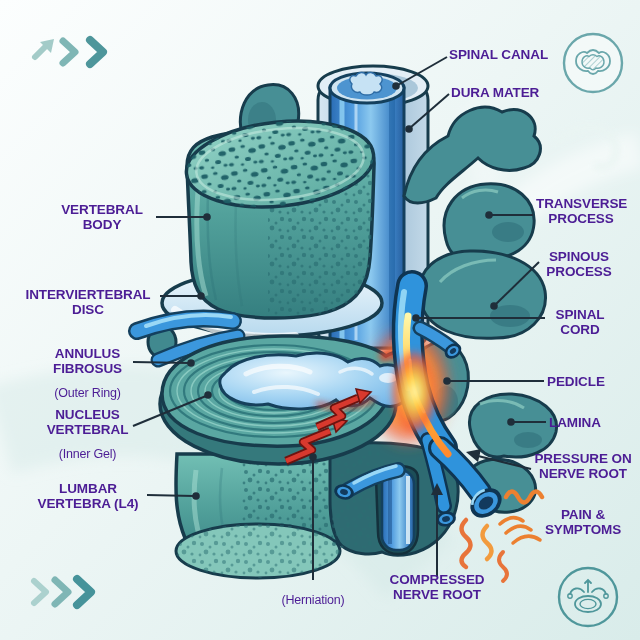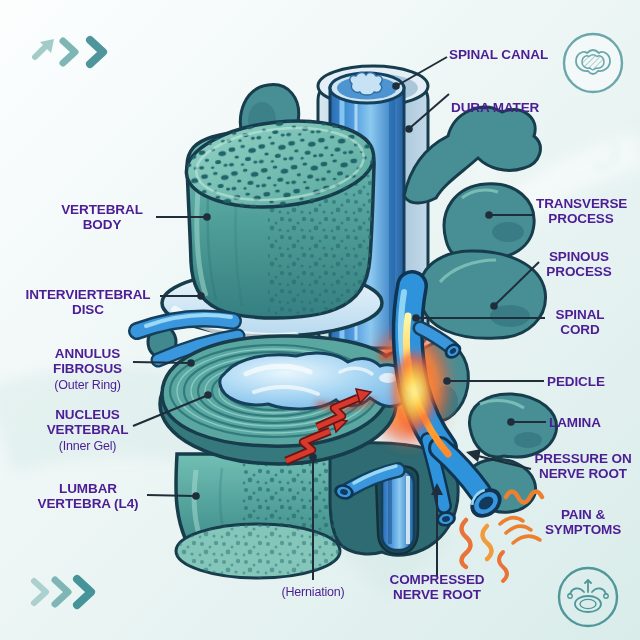--- a/index.html
+++ b/index.html
@@ -1,21 +1,21 @@
 <!DOCTYPE html>
 <html><head>
 <meta charset="utf-8">
 <style>
   html,body{margin:0;padding:0;background:#e8f2f1;}
   .stage{position:relative;width:640px;height:640px;overflow:hidden;
          font-family:"Liberation Sans",sans-serif;}
   .stage svg{position:absolute;left:0;top:0;}
   .lbl{position:absolute;text-align:center;color:#4c1d95;font-weight:700;
        font-size:13.5px;line-height:1.12;letter-spacing:-0.1px;z-index:5;}
-  .lbl .sub{display:block;font-weight:400;font-size:12.5px;margin-top:2px;letter-spacing:-0.2px;}
+  .lbl .sub{display:block;font-weight:400;font-size:12.5px;margin-top:10px;letter-spacing:-0.2px;}
   .nowrap{white-space:nowrap;}
 </style>
 </head>
 <body>
 
 <div class="stage">
 <svg width="640" height="640" viewBox="0 0 640 640">
 <defs>
   <linearGradient id="bgGrad" x1="0" y1="0" x2="1" y2="1">
     <stop offset="0" stop-color="#fcfefe"></stop>
@@ -344,21 +344,21 @@
   <path d="M531,469 L478,456" fill="none"></path>
         <polygon points="466,452 481,449 478,462" fill="#1f2e3a" stroke="none"></polygon>
   <path d="M313,580 L313,459" fill="none"></path>
         <circle cx="313" cy="457" r="3.8" fill="#1f2e3a" stroke="none"></circle>
   <path d="M437,577 L437,490" fill="none"></path>
         <polygon points="437,483 431,495 443,495" fill="#1f2e3a" stroke="none"></polygon>
 </g>
 </svg>
 
 <div class="lbl" style="left:449px;top:47px;"><span class="nowrap">SPINAL CANAL</span></div>
-<div class="lbl" style="left:451px;top:100px;"><span class="nowrap">DURA MATER</span></div>
+<div class="lbl" style="left:451px;top:85px;"><span class="nowrap">DURA MATER</span></div>
 <div class="lbl" style="left:52px;top:202px;width:100px;"><span>VERTEBRAL BODY</span></div>
 <div class="lbl" style="left:18px;top:287px;width:140px;"><span>INTERVIERTEBRAL DISC</span></div>
 <div class="lbl" style="left:45px;top:346px;width:85px;"><span>ANNULUS FIBROSUS</span><span class="sub">(Outer Ring)</span></div>
 <div class="lbl" style="left:45px;top:407px;width:85px;"><span>NUCLEUS VERTEBRAL</span><span class="sub">(Inner Gel)</span></div>
 <div class="lbl" style="left:32px;top:481px;width:112px;"><span>LUMBAR VERTEBRA (L4)</span></div>
 <div class="lbl" style="left:542px;top:249px;width:74px;"><span>SPINOUS PROCESS</span></div>
 <div class="lbl" style="left:536px;top:196px;width:90px;"><span>TRANSVERSE PROCESS</span></div>
 <div class="lbl" style="left:548px;top:307px;width:64px;"><span>SPINAL CORD</span></div>
 <div class="lbl" style="left:547px;top:374px;"><span class="nowrap">PEDICLE</span></div>
 <div class="lbl" style="left:549px;top:415px;"><span class="nowrap">LAMINA</span></div>

